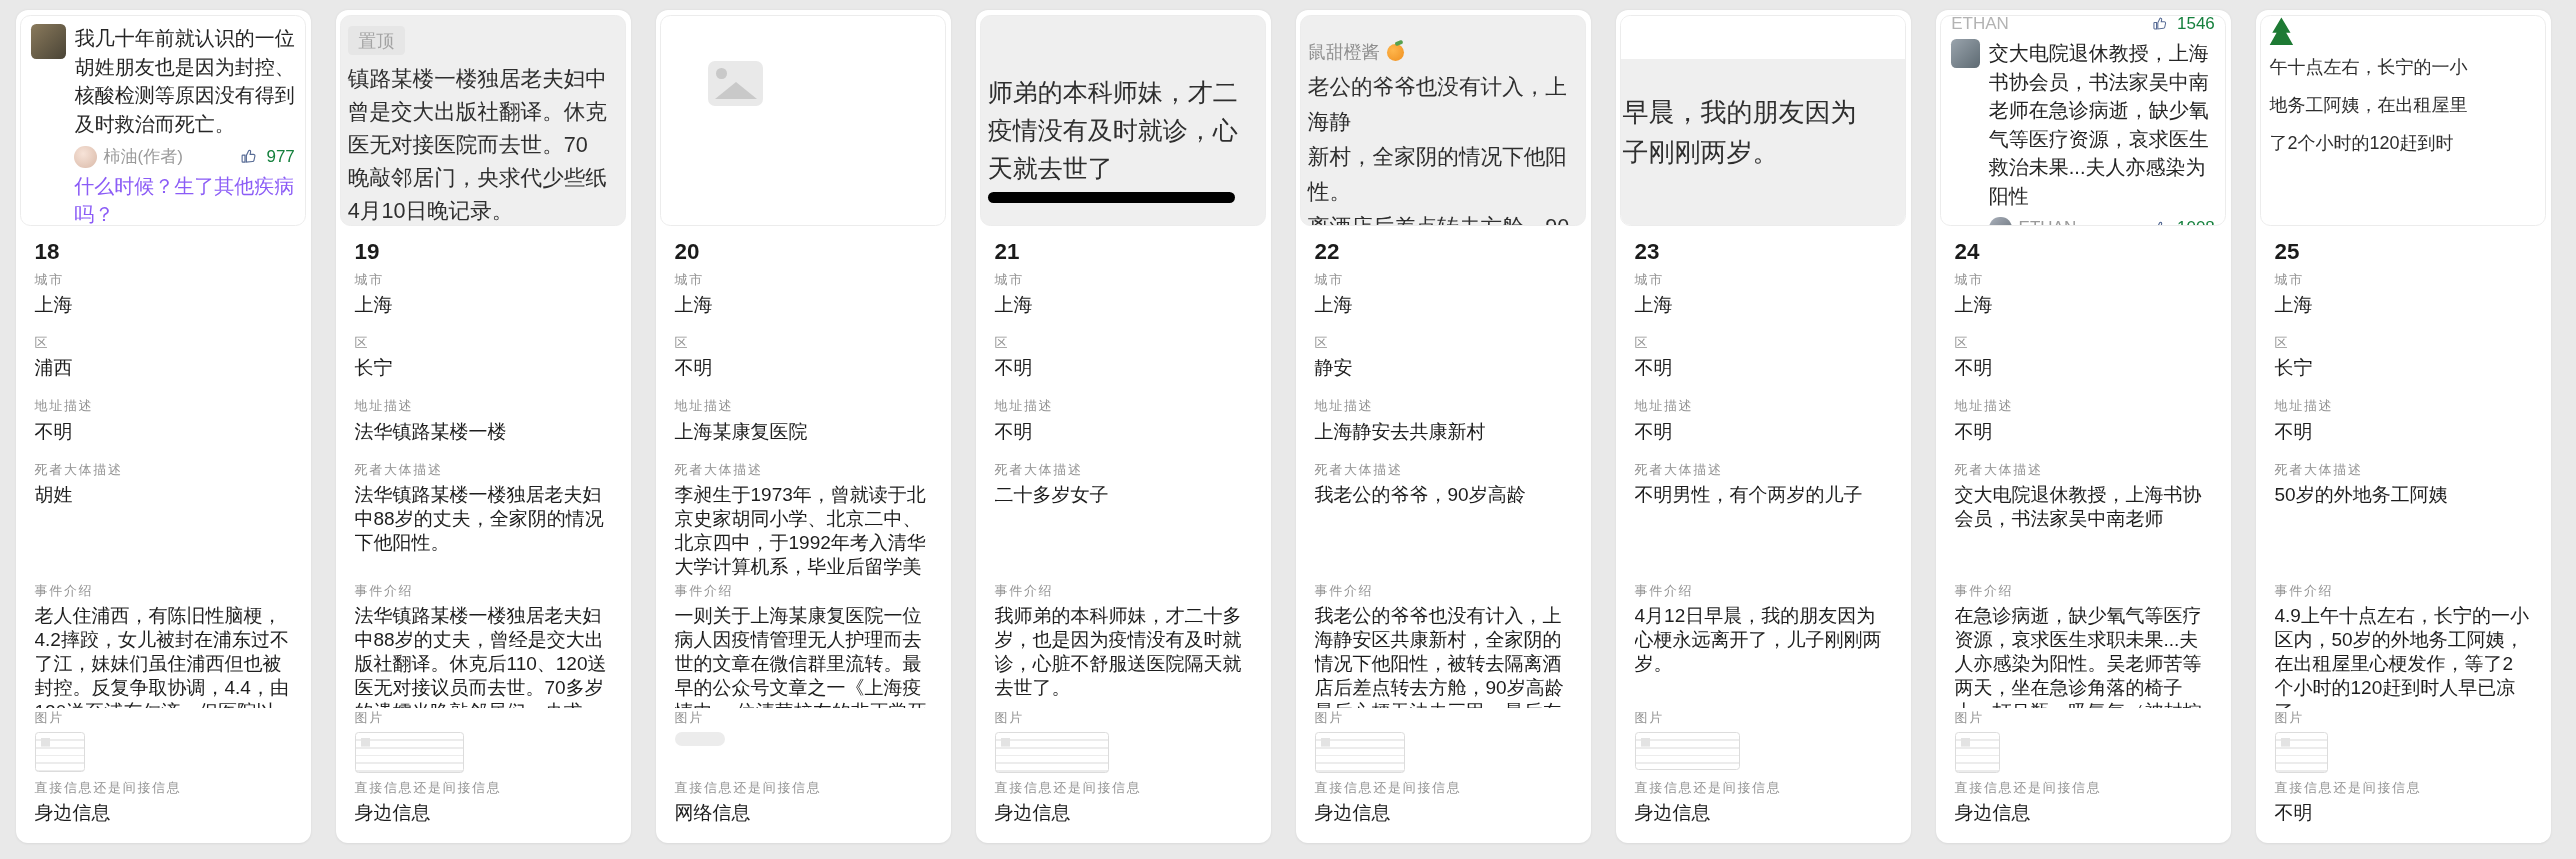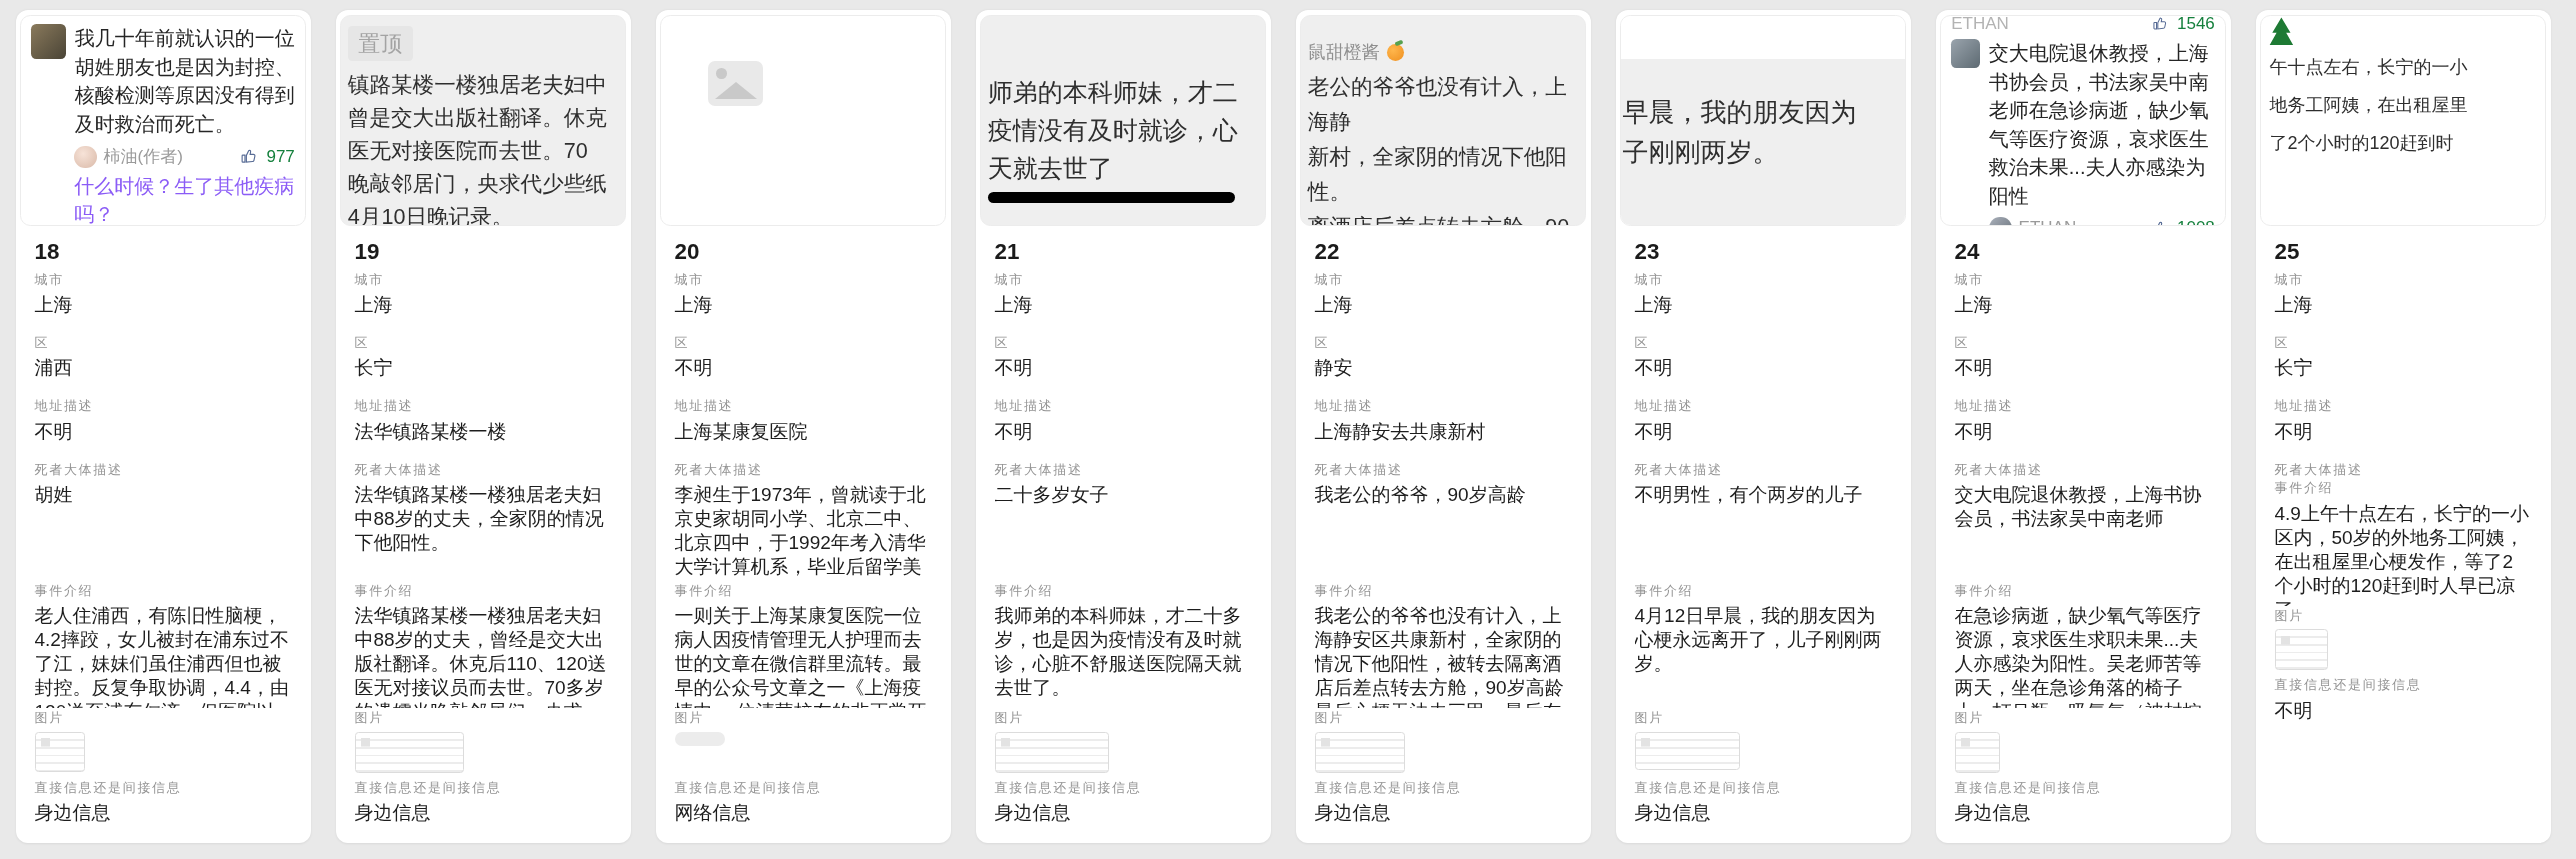--- a/index.html
+++ b/index.html
@@ -26,21 +26,21 @@
   .wc-main { font-size:20px; line-height:28.5px; color:#252525; }
   .wc-c { margin-left:43px; margin-top:7px; }
   .wc-chead { display:flex; align-items:center; gap:7px; font-size:17px; color:#9a9a9a; }
   .wc-like { margin-left:auto; color:#15803d; font-size:17px; display:flex; gap:9px; align-items:center; }
   .wc-like svg { display:block; }
   .wc-ctext { font-size:20px; line-height:28.5px; color:#8b5cf6; margin-top:3.5px; }
   .wc-top { display:flex; align-items:center; gap:7px; font-size:17px; color:#b3b3b3;
             margin:-10.4px 0 5.2px; }
   
   .gp { height:100%; padding:10.4px 8.6px 0 7px; }
-  .badge { display:inline-block; background:#e6e6e6; color:#a3a3a3; font-size:22px;
+  .badge { display:inline-block; background:#e6e6e6; color:#a3a3a3; font-size:18px;
            padding:2.6px 10.4px; border-radius:4.3px; margin-bottom:7px; }
   .gp-text { font-size:21.6px; line-height:33px; color:#2e2e2e; }
   .gp-text.md { font-size:21.6px; line-height:35px; }
   .gp-text.lg { font-size:25px; line-height:38px; }
   .pt66 { padding-top:57px; }
   .gp-head { display:flex; gap:7px; align-items:center; font-size:18px; color:#8f8f8f;
              margin-bottom:5.2px; padding-top:14px; }
   .redact { width:92%; height:11.2px; background:#000; border-radius:6px; margin-top:5.2px; }
   .strip23 { height:43px; background:#fff; }
   .gp23 { background:#efefef; height:168px; padding:33px 1.7px 0; font-size:26px;
@@ -349,20 +349,21 @@
     </div>
     <div class="fields">
       <div class="num">25</div>
       <div class="lbl first">城市</div>
       <div class="val">上海</div>
       <div class="lbl">区</div>
       <div class="val">长宁</div>
       <div class="lbl">地址描述</div>
       <div class="val">不明</div>
       <div class="lbl">死者大体描述</div>
+      <div class="val fixed1">50岁的外地务工阿姨</div>
       <div class="lbl tight">事件介绍</div>
       <div class="val fixed2">4.9上午十点左右，长宁的一小区内，50岁的外地务工阿姨，在出租屋里心梗发作，等了2个小时的120赶到时人早已凉了。</div>
       <div class="lbl tight">图片</div>
       <div class="thumb-row">
           <div class="thumb t7"></div>
         </div>
       <div class="lbl zero">直接信息还是间接信息</div>
       <div class="val">不明</div>
     </div>
   </article>

